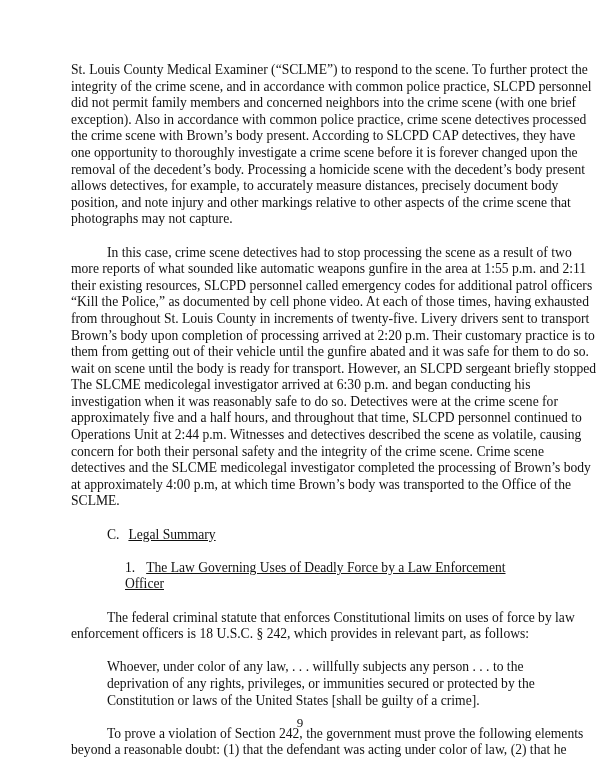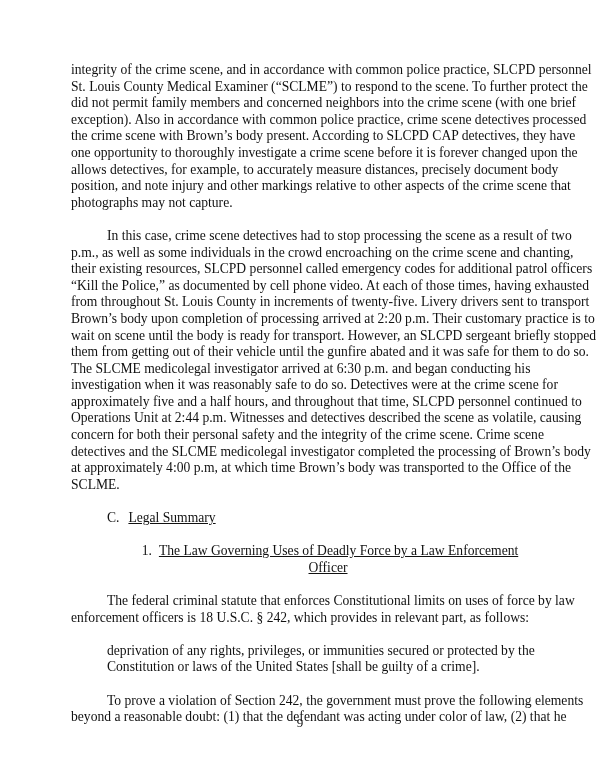--- a/index.html
+++ b/index.html
@@ -43,21 +43,20 @@
     .heading-c .label-num {
       display: inline-block;
       width: 18px;
     }
     .heading-c .label-text {
       text-decoration: underline;
     }
     .heading-1 {
       margin: 0 0 16.6px 0;
       padding-left: 54px;
-      text-align: center;
     }
     .heading-1 .label-num {
       display: inline-block;
       width: 18px;
     }
     .heading-1 .label-text {
       text-decoration: underline;
     }
     .blockquote {
       margin: 0 0 16.6px 36px;
@@ -70,40 +69,41 @@
       text-align: center;
       font-size: 13px;
     }
   </style>
 </head>
 <body>
 
 <div class="page">
 
   <p class="para">
+    <span class="line">St. Louis County Medical Examiner (“SCLME”) to respond to the scene.  To further protect the</span>
     <span class="line">integrity of the crime scene, and in accordance with common police practice, SLCPD personnel</span>
-    <span class="line">St. Louis County Medical Examiner (“SCLME”) to respond to the scene.  To further protect the</span>
     <span class="line">did not permit family members and concerned neighbors into the crime scene (with one brief</span>
     <span class="line">exception).  Also in accordance with common police practice, crime scene detectives processed</span>
     <span class="line">the crime scene with Brown’s body present.  According to SLCPD CAP detectives, they have</span>
     <span class="line">one opportunity to thoroughly investigate a crime scene before it is forever changed upon the</span>
+    <span class="line">removal of the decedent’s body.  Processing a homicide scene with the decedent’s body present</span>
     <span class="line">allows detectives, for example, to accurately measure distances, precisely document body</span>
     <span class="line">position, and note injury and other markings relative to other aspects of the crime scene that</span>
     <span class="line">photographs may not capture.</span>
   </p>
 
   <p class="para">
     <span class="line indent-first">In this case, crime scene detectives had to stop processing the scene as a result of two</span>
-    <span class="line">p.m., as well as some individuals in the crowd encroaching on the crime scene and chanting,</span>
+    <span class="line">more reports of what sounded like automatic weapons gunfire in the area at 1:55 p.m. and 2:11</span>
     <span class="line">their existing resources, SLCPD personnel called emergency codes for additional patrol officers</span>
     <span class="line">“Kill the Police,” as documented by cell phone video.  At each of those times, having exhausted</span>
     <span class="line">from throughout St. Louis County in increments of twenty-five.  Livery drivers sent to transport</span>
     <span class="line">Brown’s body upon completion of processing arrived at 2:20 p.m.  Their customary practice is to</span>
+    <span class="line">them from getting out of their vehicle until the gunfire abated and it was safe for them to do so.</span>
     <span class="line">wait on scene until the body is ready for transport.  However, an SLCPD sergeant briefly stopped</span>
-    <span class="line">them from getting out of their vehicle until the gunfire abated and it was safe for them to do so.</span>
     <span class="line">The SLCME medicolegal investigator arrived at 6:30 p.m. and began conducting his</span>
     <span class="line">investigation when it was reasonably safe to do so.  Detectives were at the crime scene for</span>
     <span class="line">approximately five and a half hours, and throughout that time, SLCPD personnel continued to</span>
     <span class="line">Operations Unit at 2:44 p.m.  Witnesses and detectives described the scene as volatile, causing</span>
     <span class="line">concern for both their personal safety and the integrity of the crime scene.  Crime scene</span>
     <span class="line">detectives and the SLCME medicolegal investigator completed the processing of Brown’s body</span>
     <span class="line">at approximately 4:00 p.m, at which time Brown’s body was transported to the Office of the</span>
     <span class="line">SCLME.</span>
   </p>
 
@@ -116,20 +116,21 @@
     <span class="label-num">1.</span>
     <span class="label-text">The Law Governing Uses of Deadly Force by a Law Enforcement Officer</span>
   </div>
 
   <p class="para">
     <span class="line indent-first">The federal criminal statute that enforces Constitutional limits on uses of force by law</span>
     <span class="line">enforcement officers is 18 U.S.C. § 242, which provides in relevant part, as follows:</span>
   </p>
 
   <blockquote class="para blockquote">
+    <span class="line">Whoever, under color of any law, . . . willfully subjects any person . . . to the</span>
     <span class="line">deprivation of any rights, privileges, or immunities secured or protected by the</span>
     <span class="line">Constitution or laws of the United States [shall be guilty of a crime].</span>
   </blockquote>
 
   <p class="para">
     <span class="line indent-first">To prove a violation of Section 242, the government must prove the following elements</span>
     <span class="line">beyond a reasonable doubt: (1) that the defendant was acting under color of law, (2) that he</span>
 
   </p>
 

